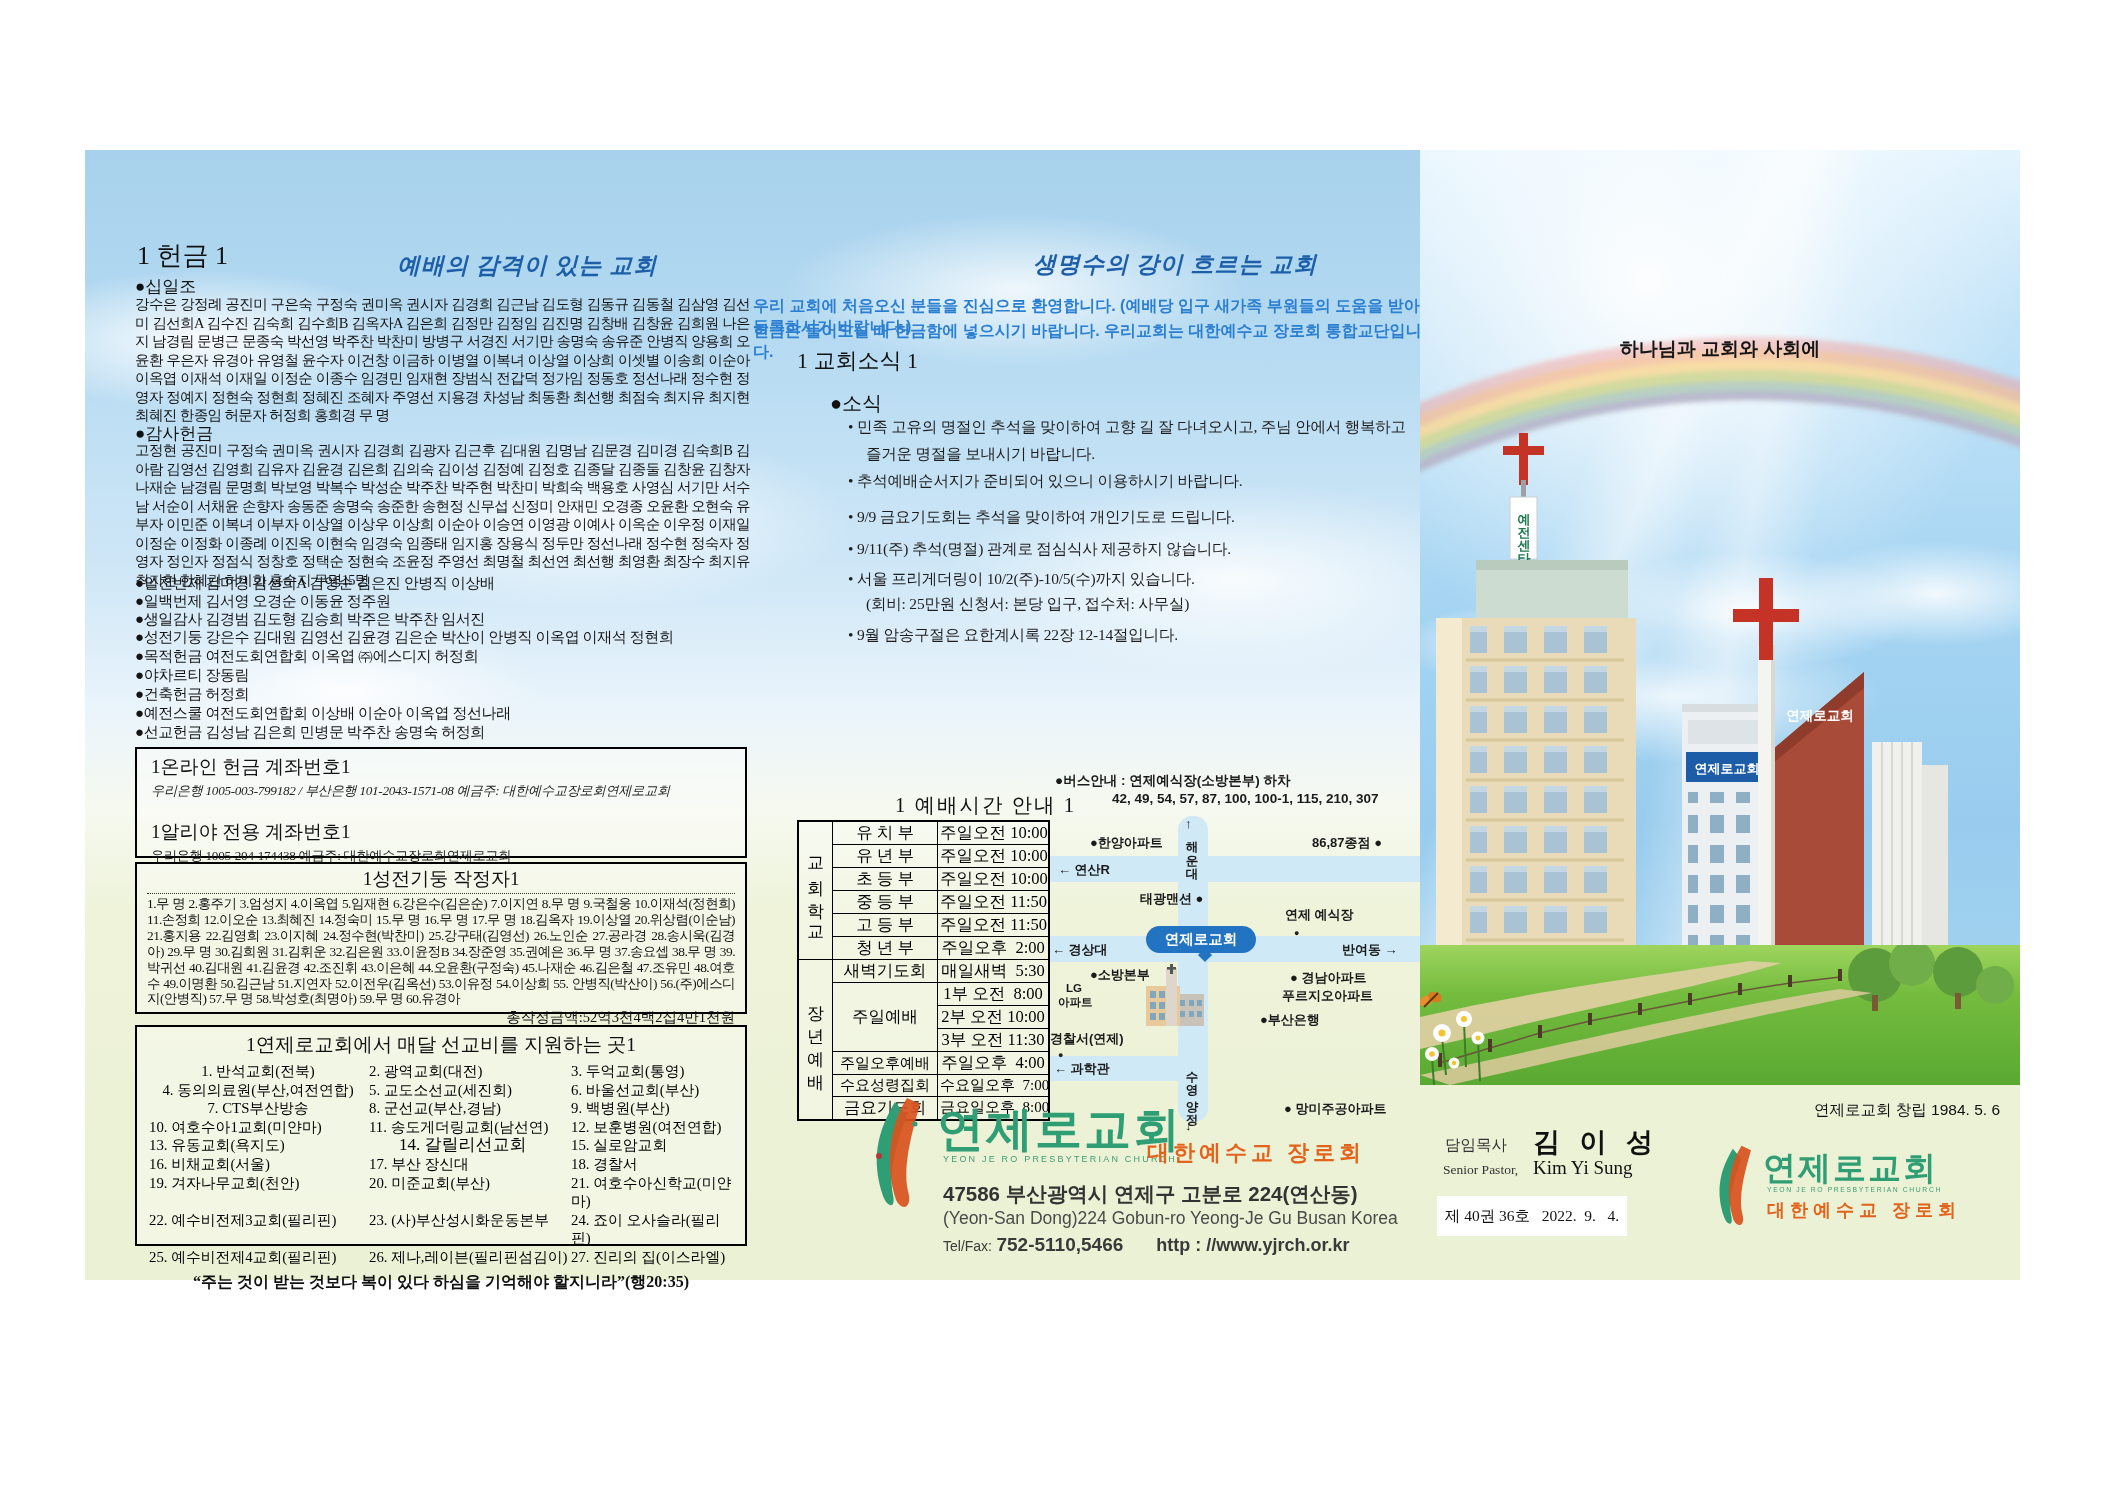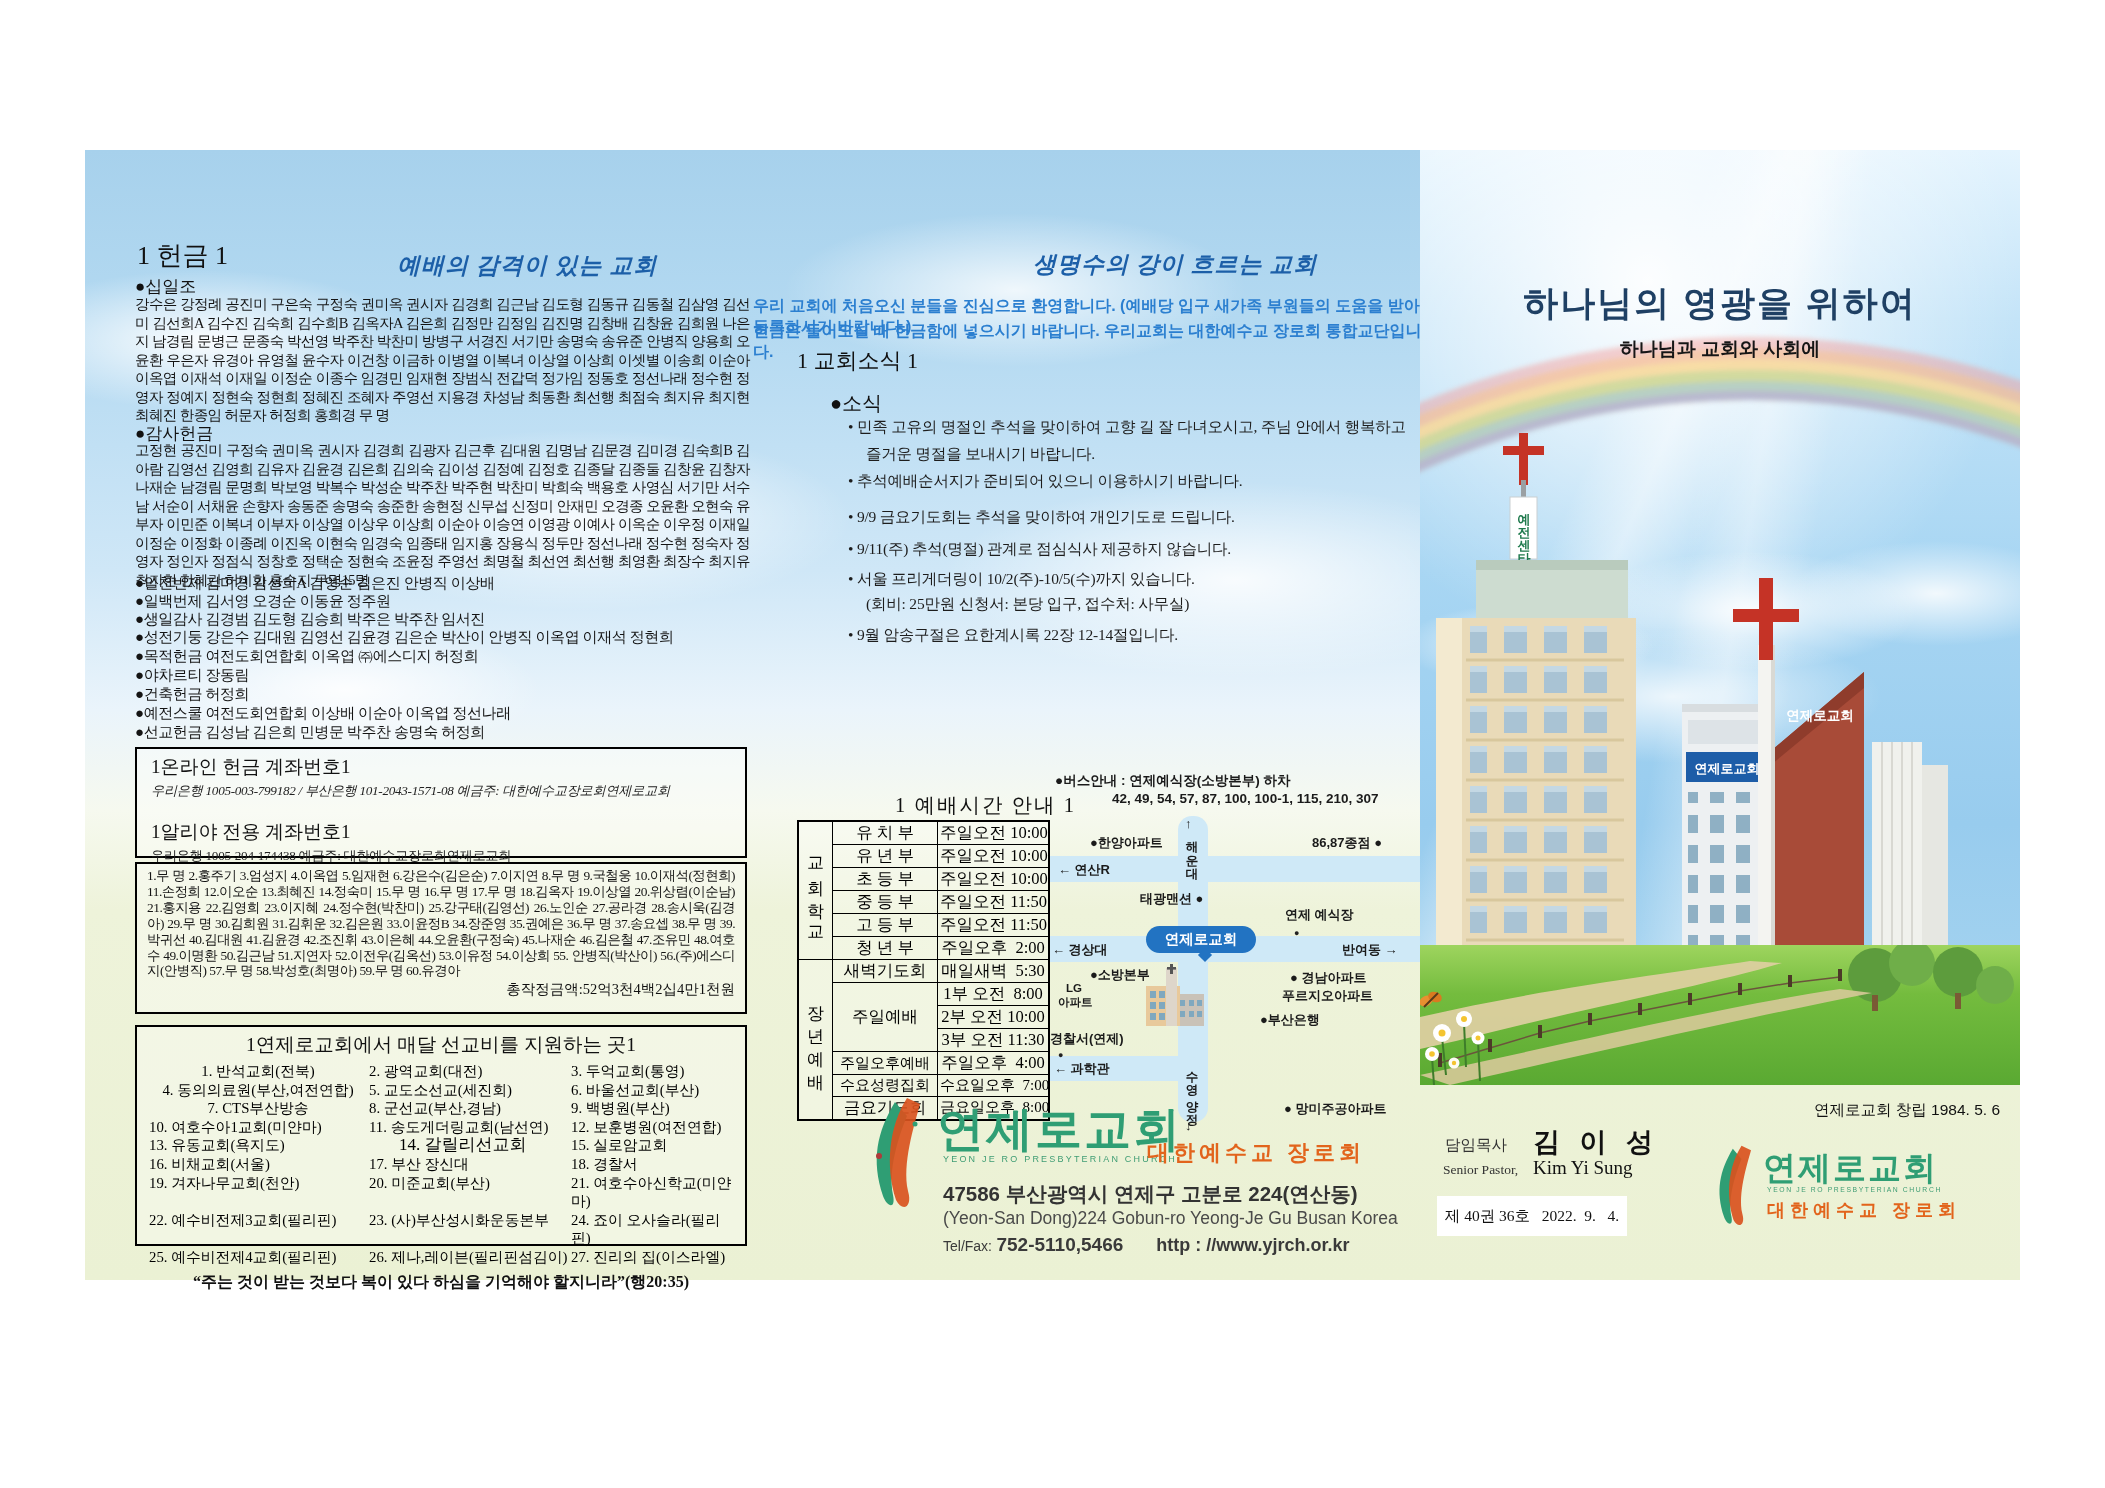--- a/index.html
+++ b/index.html
@@ -103,20 +103,21 @@
     <span>김성남 김은희 민병문 박주찬 송명숙 허정희</span></div>
 
   <div class="abs blackbox" style="left:50px;top:597px;width:612px;height:111px;padding:5px 14px;">
     <div class="serif" style="font-size:19px;color:#111;">1온라인 헌금 계좌번호1</div>
     <div class="serif" style="font-size:13.2px;color:#222;letter-spacing:-0.3px;margin-top:2px;font-style:italic;">우리은행 1005-003-799182 / 부산은행 101-2043-1571-08 예금주: 대한예수교장로회연제로교회</div>
     <div class="serif" style="font-size:19px;color:#111;margin-top:19px;">1알리야 전용 계좌번호1</div>
     <div class="serif" style="font-size:13.2px;color:#222;letter-spacing:-0.3px;margin-top:2px;">우리은행 1005-204-174438  예금주: 대한예수교장로회연제로교회</div>
   </div>
 
   <div class="abs blackbox" style="left:50px;top:712px;width:612px;height:152px;padding:2px 10px;">
+    <div class="serif" style="font-size:19px;text-align:center;color:#111;border-bottom:1.5px dotted #333;padding-bottom:1px;">1성전기둥 작정자1</div>
     <div class="serif" style="font-size:13.4px;line-height:15.9px;text-align:justify;color:#141414;letter-spacing:-0.5px;margin-top:2px;">1.무 명 2.홍주기 3.엄성지 4.이옥엽 5.임재현 6.강은수(김은순) 7.이지연 8.무 명 9.국철웅 10.이재석(정현희) 11.손정희 12.이오순 13.최혜진 14.정숙미 15.무 명 16.무 명 17.무 명 18.김옥자 19.이상열 20.위상렴(이순남) 21.홍지용 22.김영희 23.이지혜 24.정수현(박찬미) 25.강구태(김영선) 26.노인순 27.공라경 28.송시욱(김경아) 29.무 명 30.김희원 31.김휘운 32.김은원 33.이윤정B 34.장준영 35.권예은 36.무 명 37.송요셉 38.무 명 39.박귀선 40.김대원 41.김윤경 42.조진휘 43.이은혜 44.오윤환(구정숙) 45.나재순 46.김은철 47.조유민 48.여호수 49.이명환 50.김근남 51.지연자 52.이전우(김옥선) 53.이유정 54.이상희 55. 안병직(박산이) 56.(주)에스디지(안병직) 57.무 명 58.박성호(최명아) 59.무 명 60.유경아</div>
     <div class="serif" style="font-size:14.5px;text-align:right;color:#111;margin-top:1px;">총작정금액:52억3천4백2십4만1천원</div>
   </div>
 
   <div class="abs blackbox" style="left:50px;top:875px;width:612px;height:221px;padding:4px 12px;">
     <div class="serif" style="font-size:19.5px;text-align:center;color:#111;">1연제로교회에서 매달 선교비를 지원하는 곳1</div>
     <div style="display:grid;grid-template-columns:218px 200px 1fr;column-gap:2px;row-gap:0;margin-top:4px;">
       <div class="serif" style="font-size:14.8px;line-height:18.6px;text-align:center;">1. 반석교회(전북)</div>
       <div class="serif" style="font-size:14.8px;line-height:18.6px;">2. 광역교회(대전)</div>
       <div class="serif" style="font-size:14.8px;line-height:18.6px;">3. 두억교회(통영)</div>
@@ -296,21 +297,20 @@
     <span style="font-size:19px;font-weight:bold;">752-5110,5466</span>
     <span style="display:inline-block;width:24px;"></span>
     <span style="font-size:18px;font-weight:bold;">http : //www.yjrch.or.kr</span>
   </div>
 
   <div id="photo">
     <div id="rays"></div>
     <div id="rainbow"></div>
     <div id="photo-clouds"></div>
 
-    <div class="abs" style="left:0;top:130px;width:600px;text-align:center;font-size:35px;font-weight:bold;color:#1f4064;letter-spacing:2px;">하나님의 영광을 위하여</div>
     <div class="abs" style="left:0;top:186px;width:600px;text-align:center;font-size:19px;font-weight:bold;color:#161616;">하나님과 교회와 사회에</div>
 
     <svg class="abs" style="left:0;top:270px;" width="600" height="560" viewBox="0 0 600 560">
       <defs>
         <pattern id="win" width="40" height="40" patternUnits="userSpaceOnUse">
           <rect x="4" y="6" width="23" height="27" fill="#a9c3d4"></rect>
           <rect x="4" y="6" width="23" height="6" fill="#c4d8e4"></rect>
         </pattern>
         <pattern id="win2" width="26" height="30" patternUnits="userSpaceOnUse">
           <rect x="4" y="5" width="14" height="18" fill="#8fb0c4"></rect>

